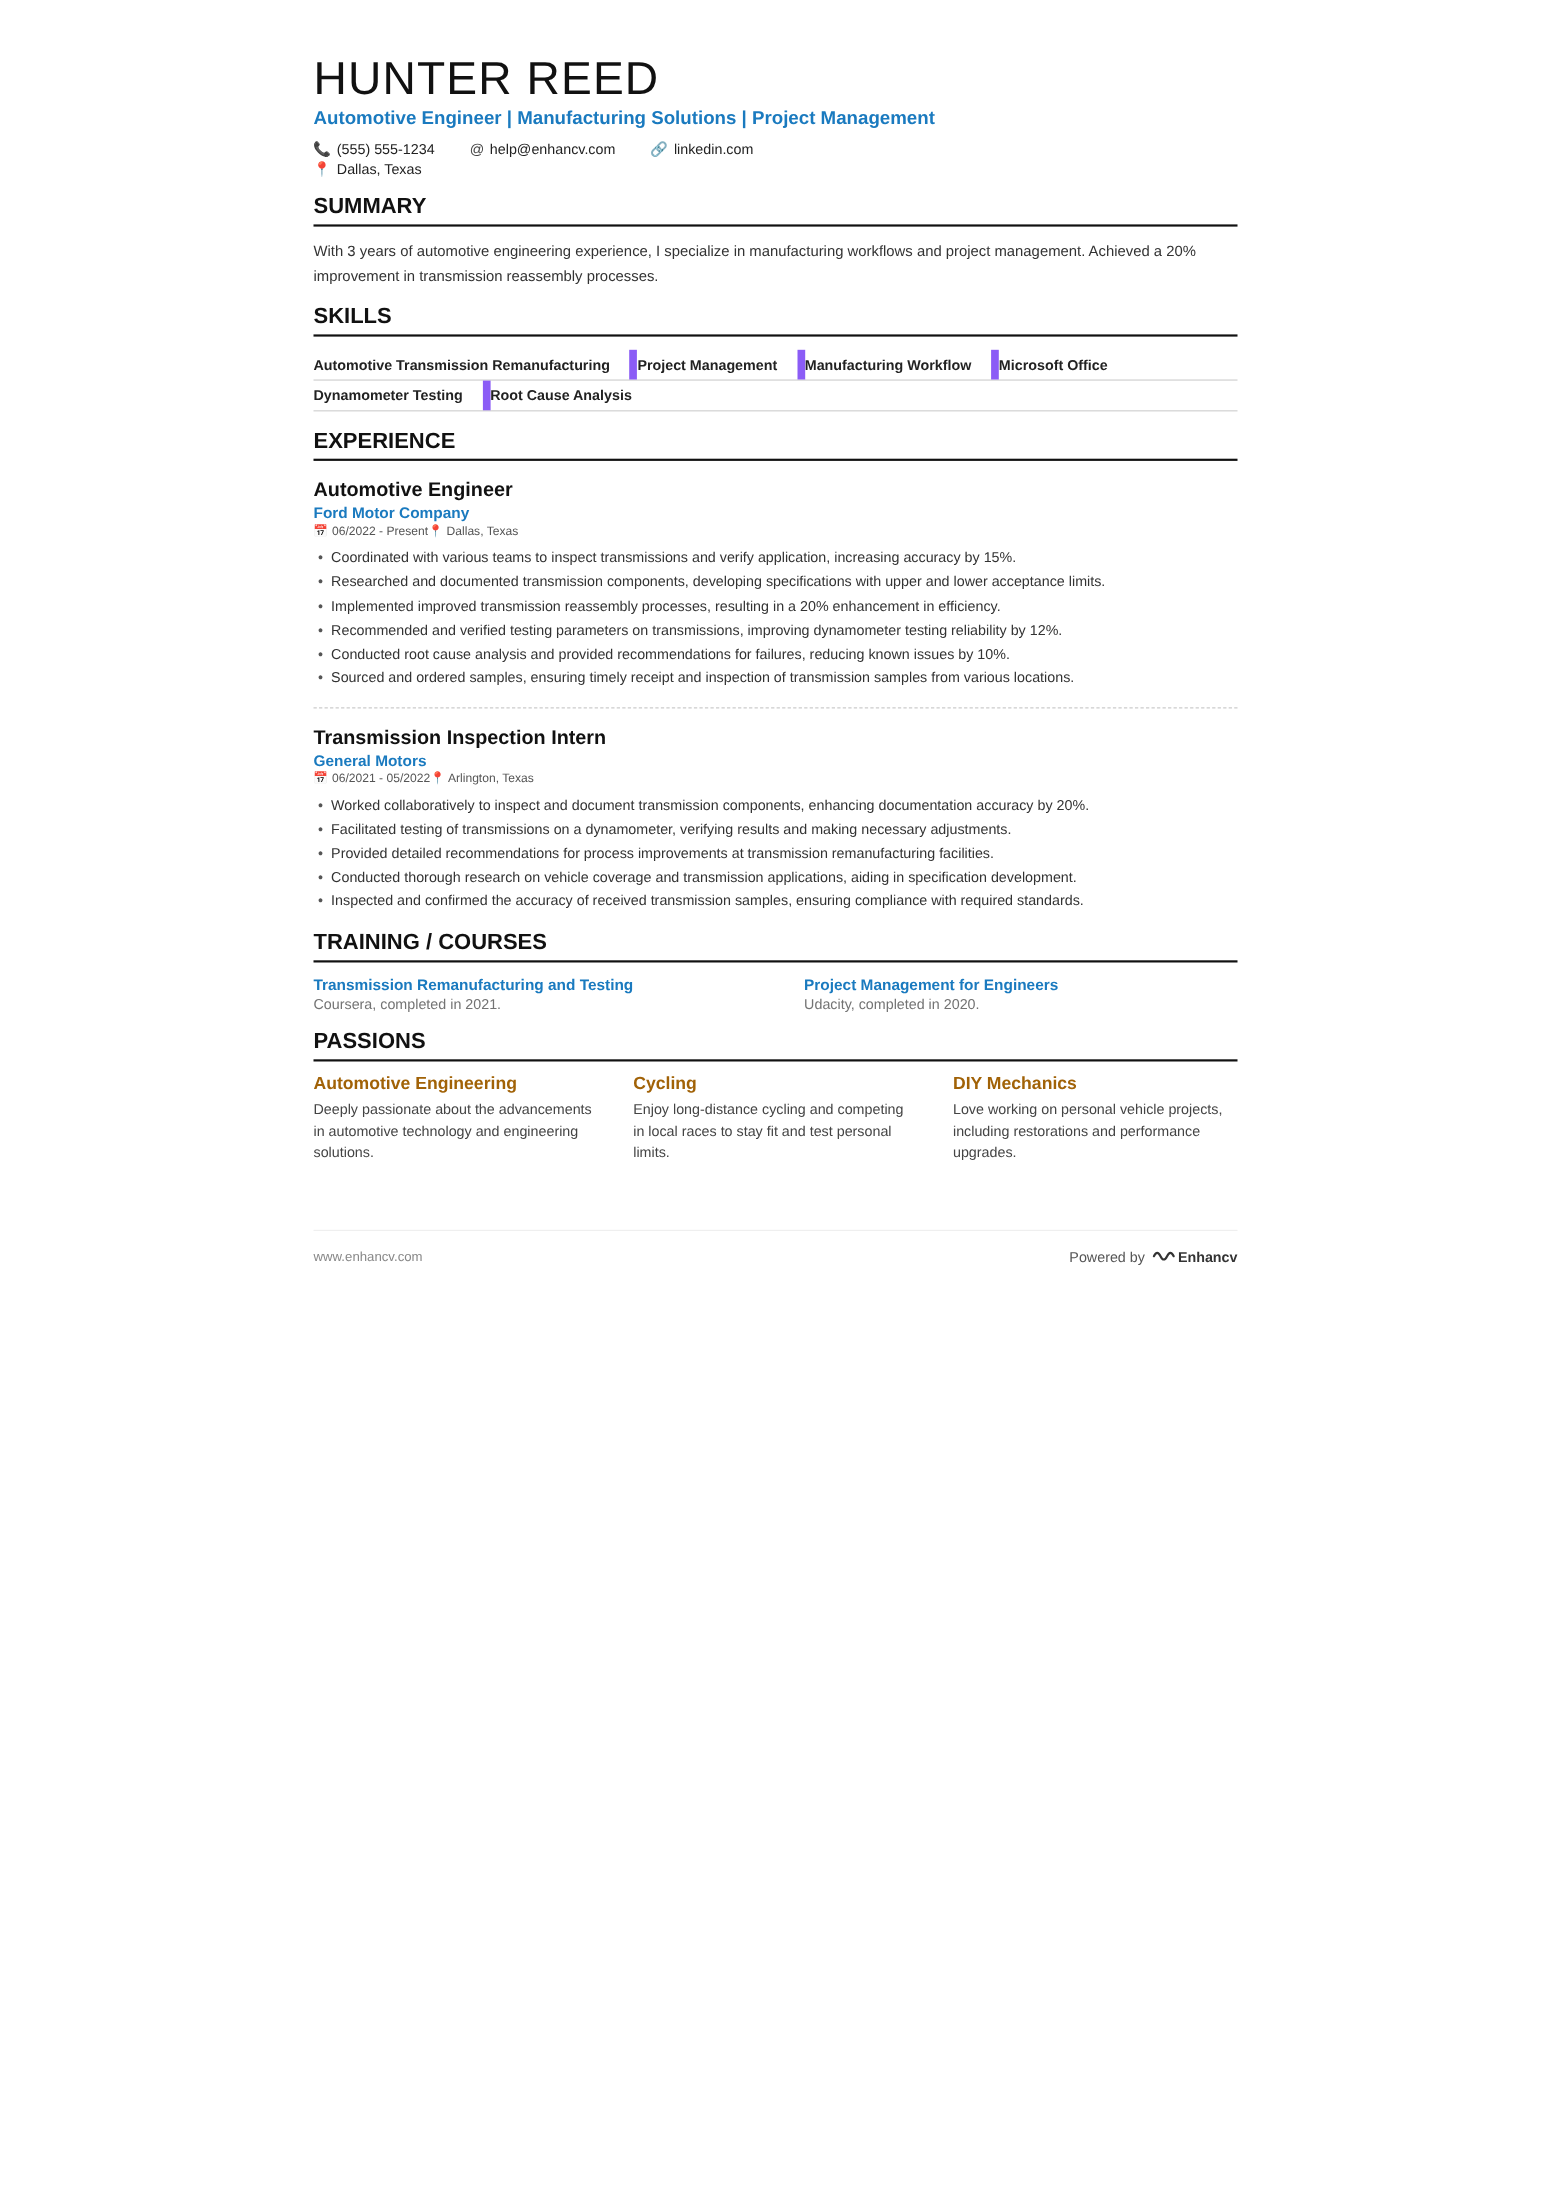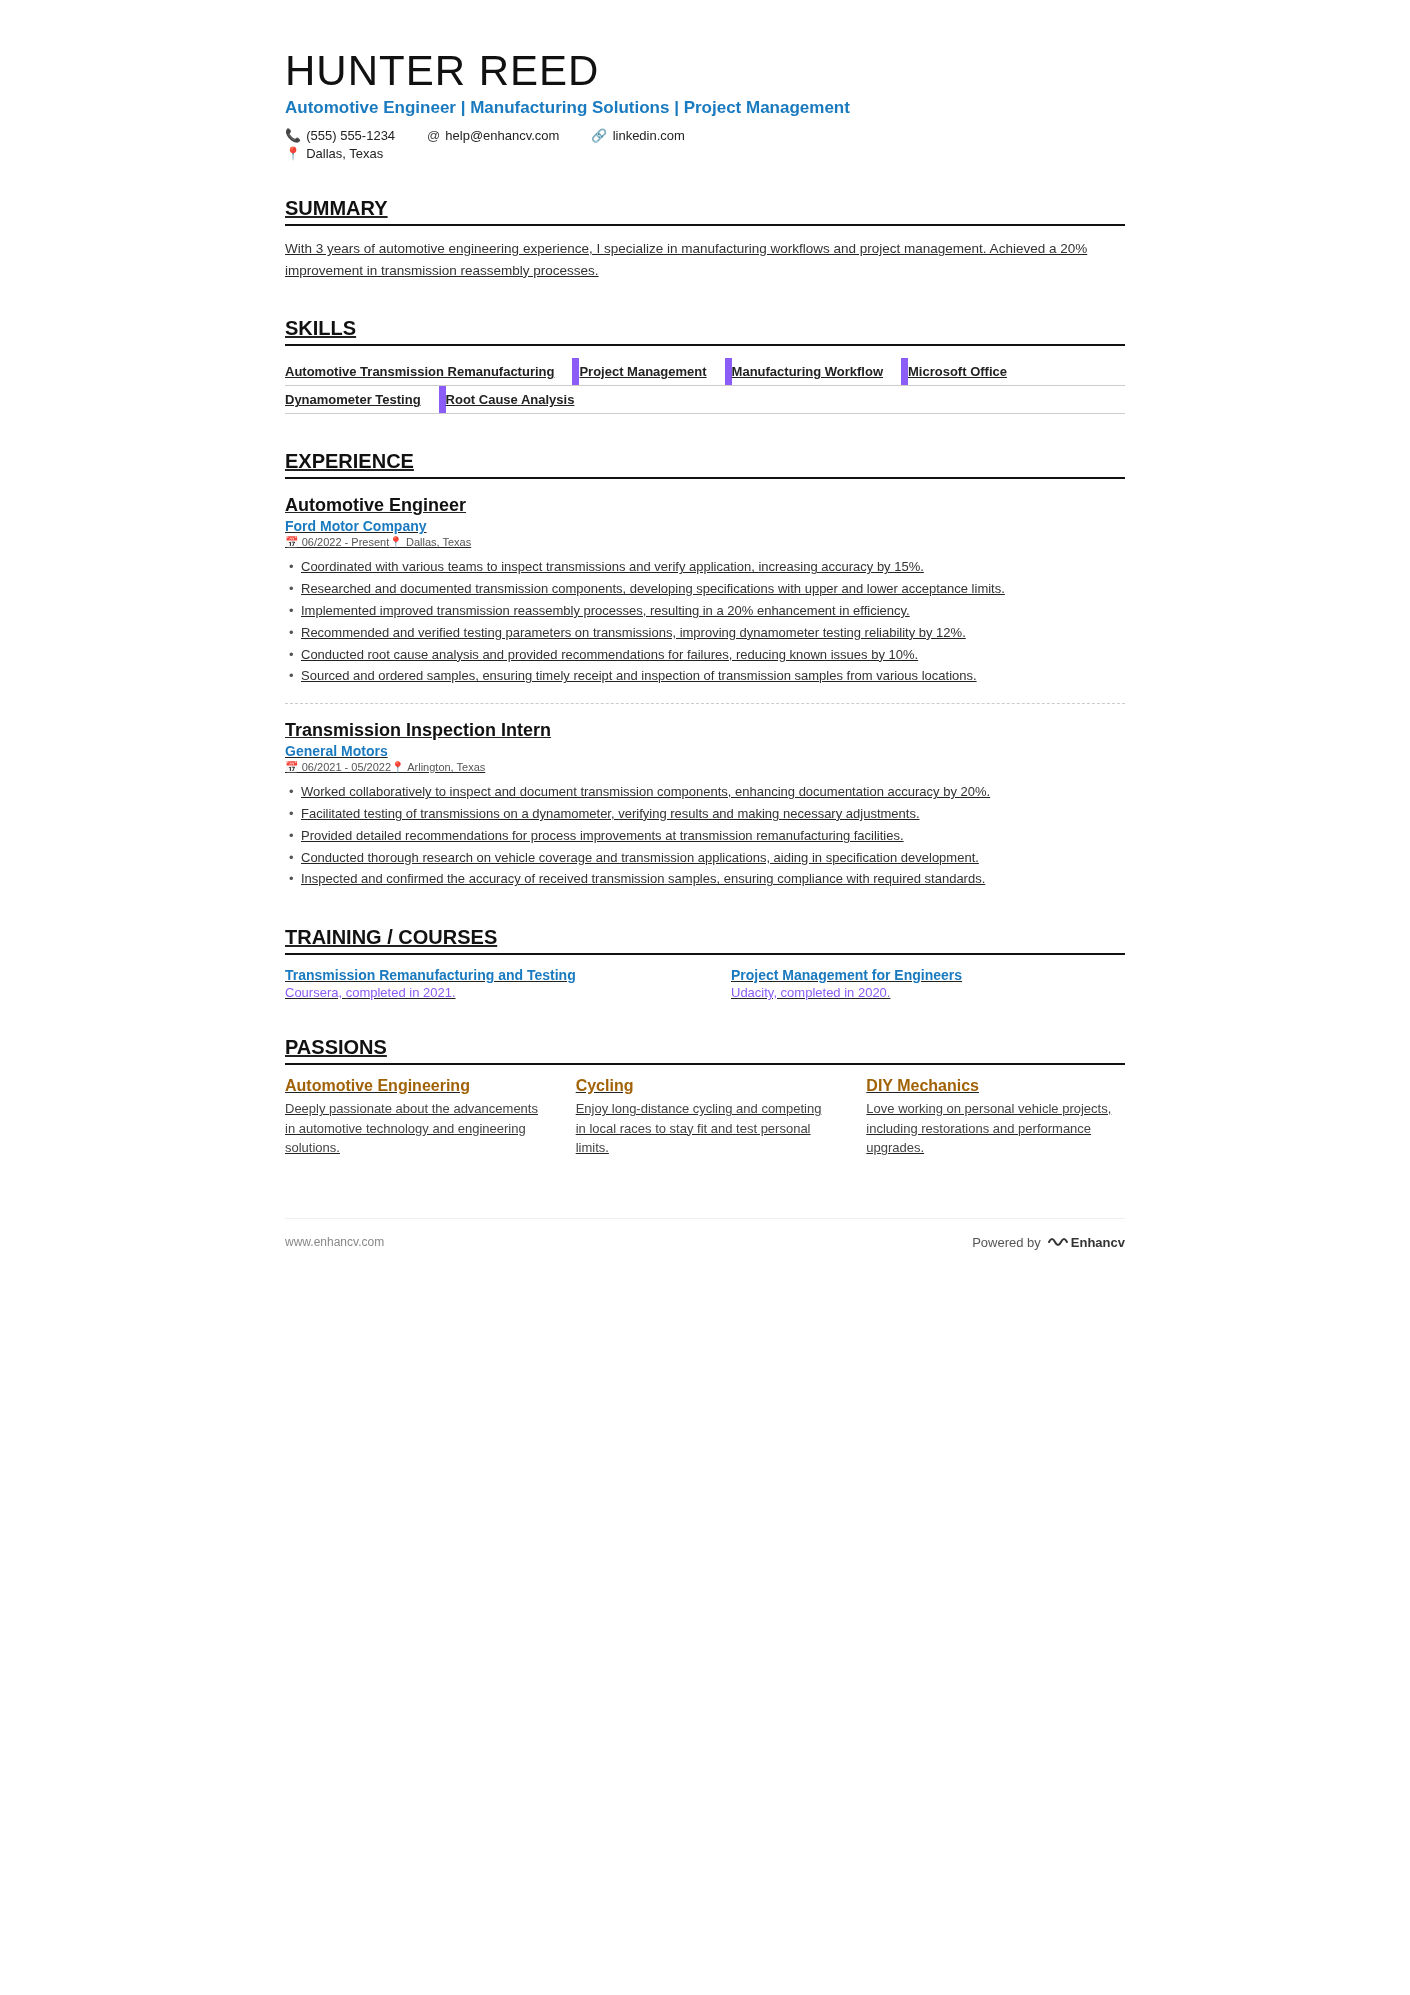--- a/index.html
+++ b/index.html
@@ -41,22 +41,21 @@
     .contact-item {
       display: flex;
       align-items: center;
       gap: 5px;
     }
     .contact-icon {
       font-size: 13px;
       color: #444;
     }
     .section {
-      margin-top: 36px;
-      text-decoration: underline;
+      margin-top: 16px;
     }
     .section-title {
       font-size: 20px;
       font-weight: 900;
       text-transform: uppercase;
       color: #111;
       border-bottom: 2px solid #111;
       padding-bottom: 4px;
       margin-bottom: 12px;
     }
@@ -145,21 +144,21 @@
       gap: 12px 52px;
     }
     .course-name {
       font-size: 14px;
       font-weight: 700;
       color: #1a7abf;
       margin-bottom: 2px;
     }
     .course-provider {
       font-size: 13px;
-      color: #8b5cf6;
+      color: #737373;
     }
     .passions-grid {
       display: grid;
       grid-template-columns: 1fr 1fr 1fr;
       gap: 12px 32px;
     }
     .passion-name {
       font-size: 16px;
       font-weight: 700;
       color: #a16207;

